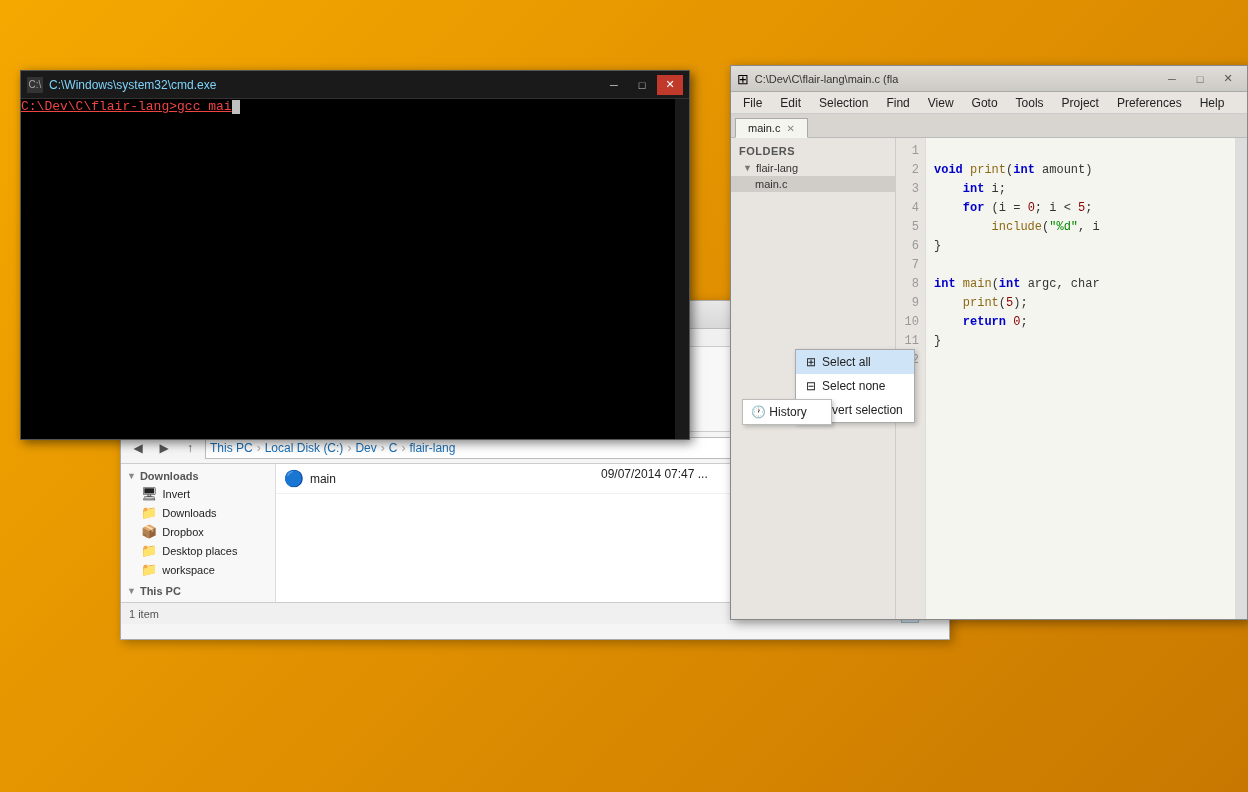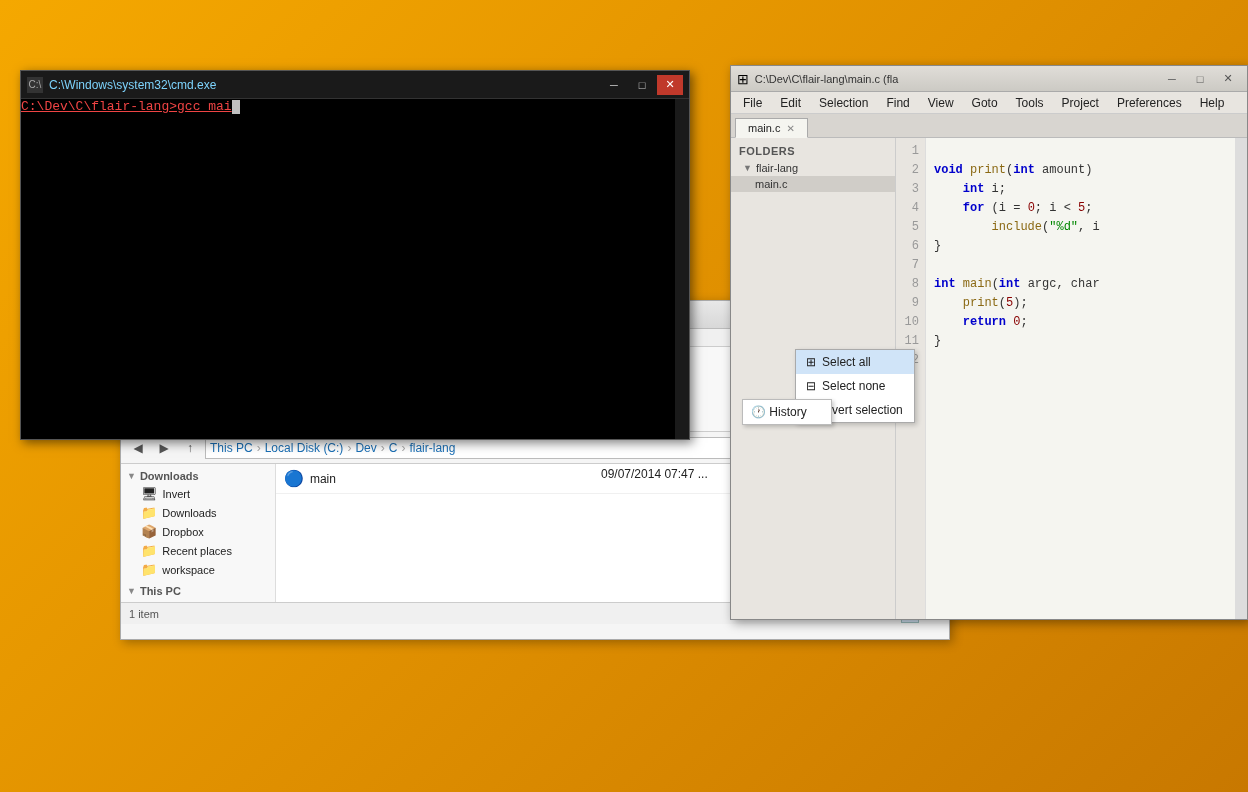--- a/index.html
+++ b/index.html
@@ -807,21 +807,21 @@
           <div class="sidebar-item">
             <span class="folder-icon">📁</span>
             <span>Downloads</span>
           </div>
           <div class="sidebar-item">
             <span class="folder-icon">📦</span>
             <span>Dropbox</span>
           </div>
           <div class="sidebar-item">
             <span class="folder-icon">📁</span>
-            <span>Recent places</span>
+            <span>Desktop places</span>
           </div>
           <div class="sidebar-item">
             <span class="folder-icon">📁</span>
             <span>workspace</span>
           </div>
         </div>
         <div class="sidebar-section">
           <div class="sidebar-header">
             <span class="sidebar-arrow">▼</span>
             <span>This PC</span>

